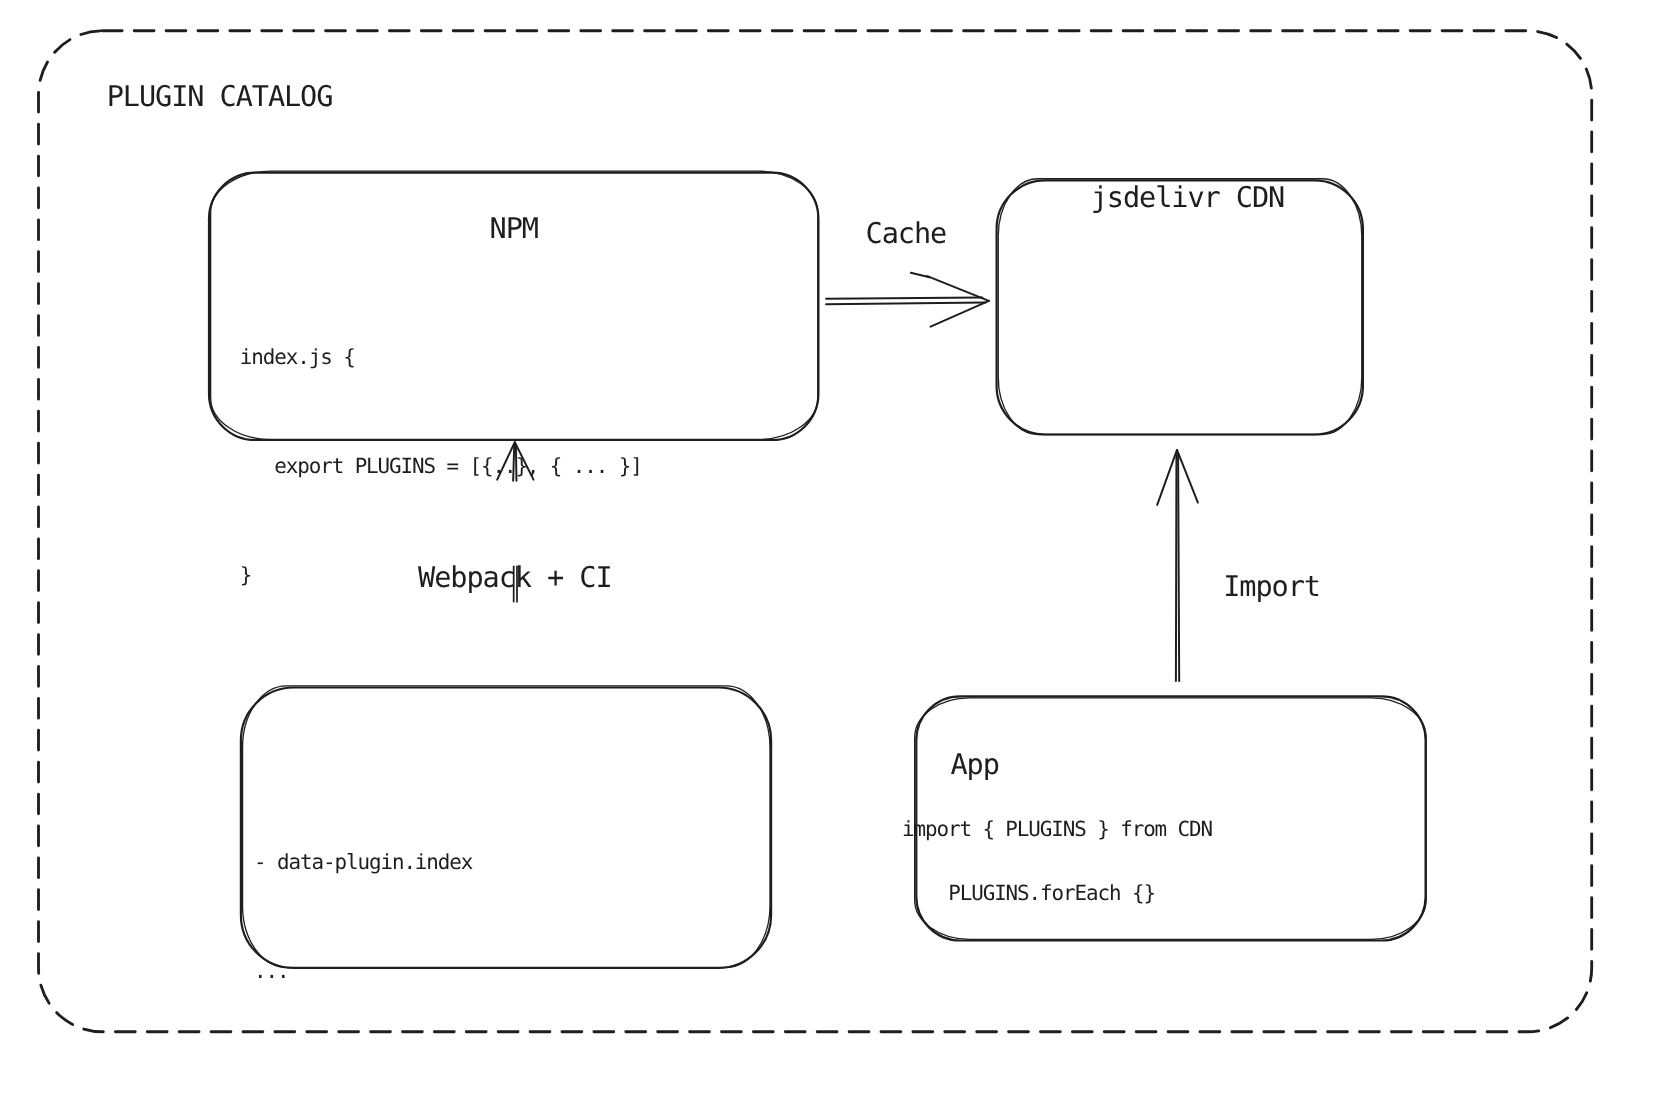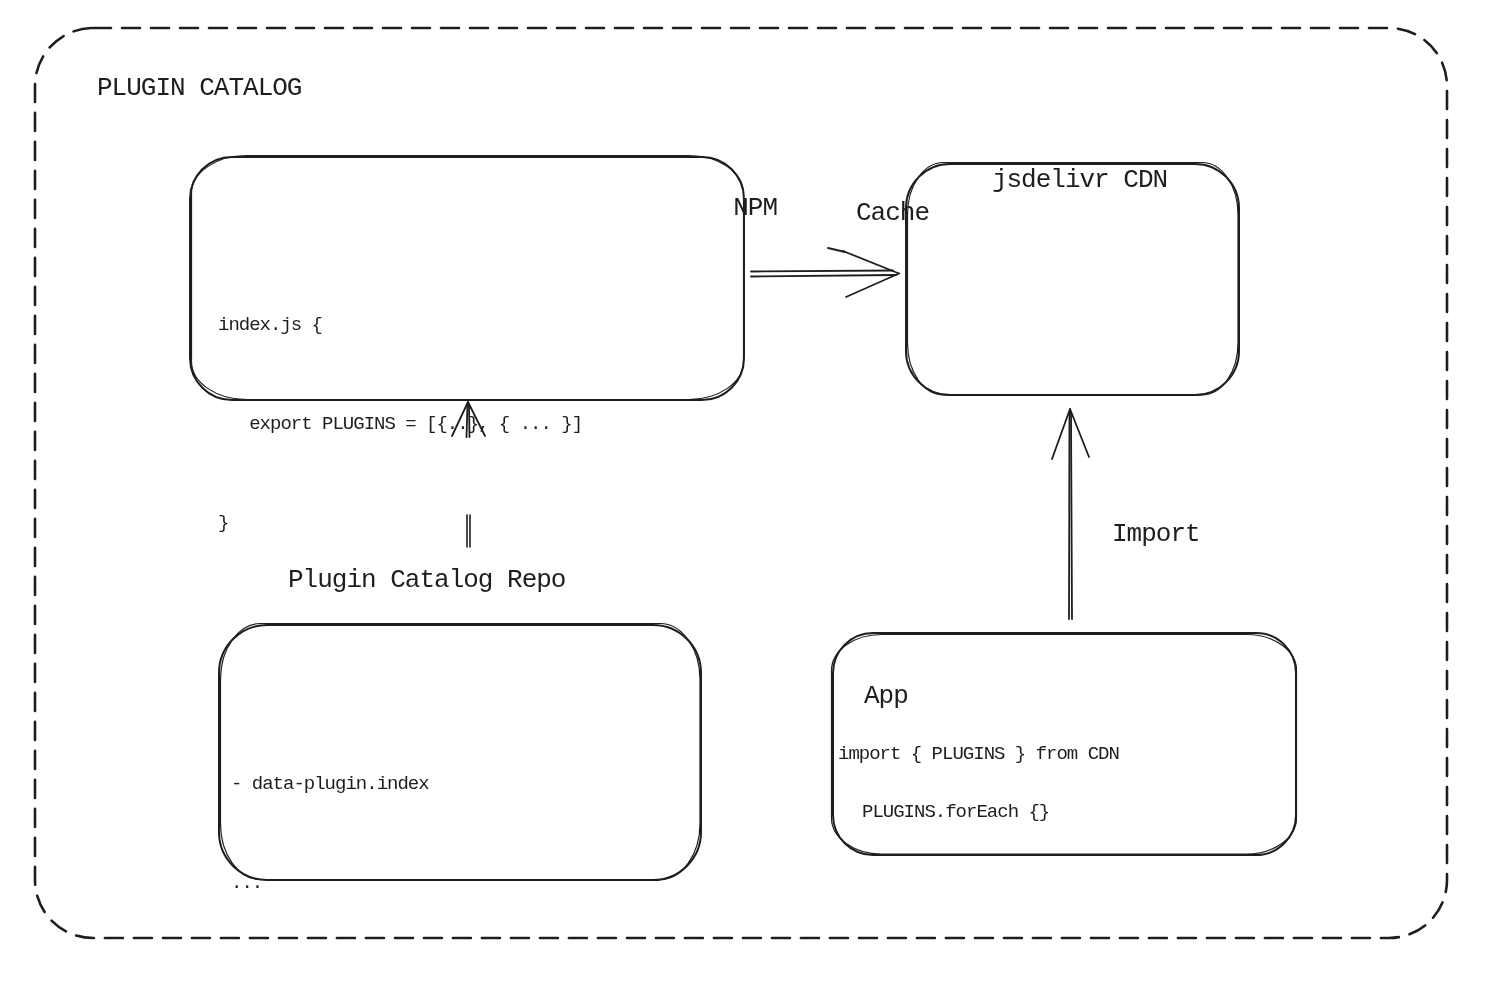--- a/index.html
+++ b/index.html
@@ -21,42 +21,41 @@
     left: 0;
     top: 0;
     width: 1506px;
     height: 1002px;
   }
   .txt {
     position: absolute;
     white-space: pre;
     color: #1e1e1e;
     letter-spacing: -1px;
-    font-family: Liberation Mono, monospace;
   }
   .label {
     font-size: 26px;
     line-height: 32px;
   }
   .code {
     font-size: 19px;
     line-height: 33px;
   }
-  .center { text-align: right; margin-left: 33px; }
+  .center { text-align: center; }
   #diagram-title     { left: 97px;  top: 72px;  }
   #npm-title         { left: 190px; top: 192px; width: 554px; }
   #npm-code          { left: 218px; top: 243px; }
   #cache-label       { left: 751px; top: 197px; width: 145px; }
   #cdn-label-wrap    { left: 886px; top: 164px; width: 387px; height: 231px;
                        display: flex; align-items: flex-start; justify-content: center; }
   #build-label       { left: 330px; top: 444px; width: 276px; line-height: 33px; }
   #repo-label        { left: 288px; top: 564px; }
   #repo-files        { left: 231px; top: 702px; }
   #app-title         { left: 864px; top: 680px; }
-  #app-code-1        { left: 838px; top: 738px; }
+  #app-code-1        { left: 820px; top: 738px; }
   #app-code-2        { left: 862px; top: 796px; text-align: center; }
   #import-label      { left: 1112px; top: 518px; }
   svg path, svg rect, svg line {
     fill: none;
     stroke: #1e1e1e;
     stroke-linecap: round;
     stroke-linejoin: round;
   }
 </style>
 </head>
@@ -127,23 +126,23 @@
     <div>}</div>
   </div>
 
   <div class="txt label center" id="cache-label">Cache</div>
 
   <div class="txt label" id="cdn-label-wrap">
     <span>jsdelivr CDN</span>
   </div>
 
   <div class="txt label center" id="build-label">
+    <div>Webpack + CI</div>
   </div>
 
-  <div class="txt label" id="repo-label">Plugin Catalog Repo</div>
   <div class="txt code" id="repo-files">
     <div>- data-plugin.index</div>
     <div>...</div>
   </div>
 
   <div class="txt label" id="app-title">App</div>
   <div class="txt code" id="app-code-1">import { PLUGINS } from CDN</div>
   <div class="txt code" id="app-code-2">PLUGINS.forEach {}</div>
 
   <div class="txt label" id="import-label">Import</div>

